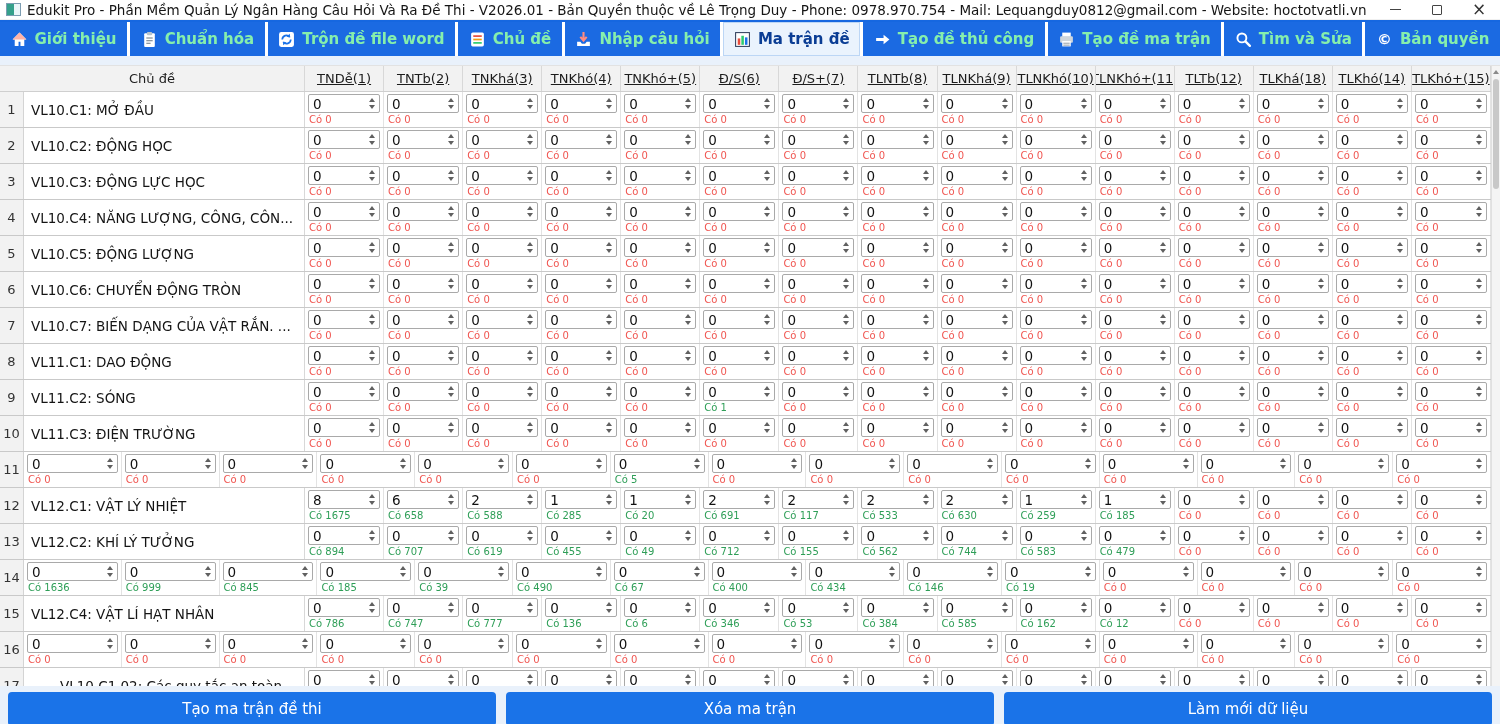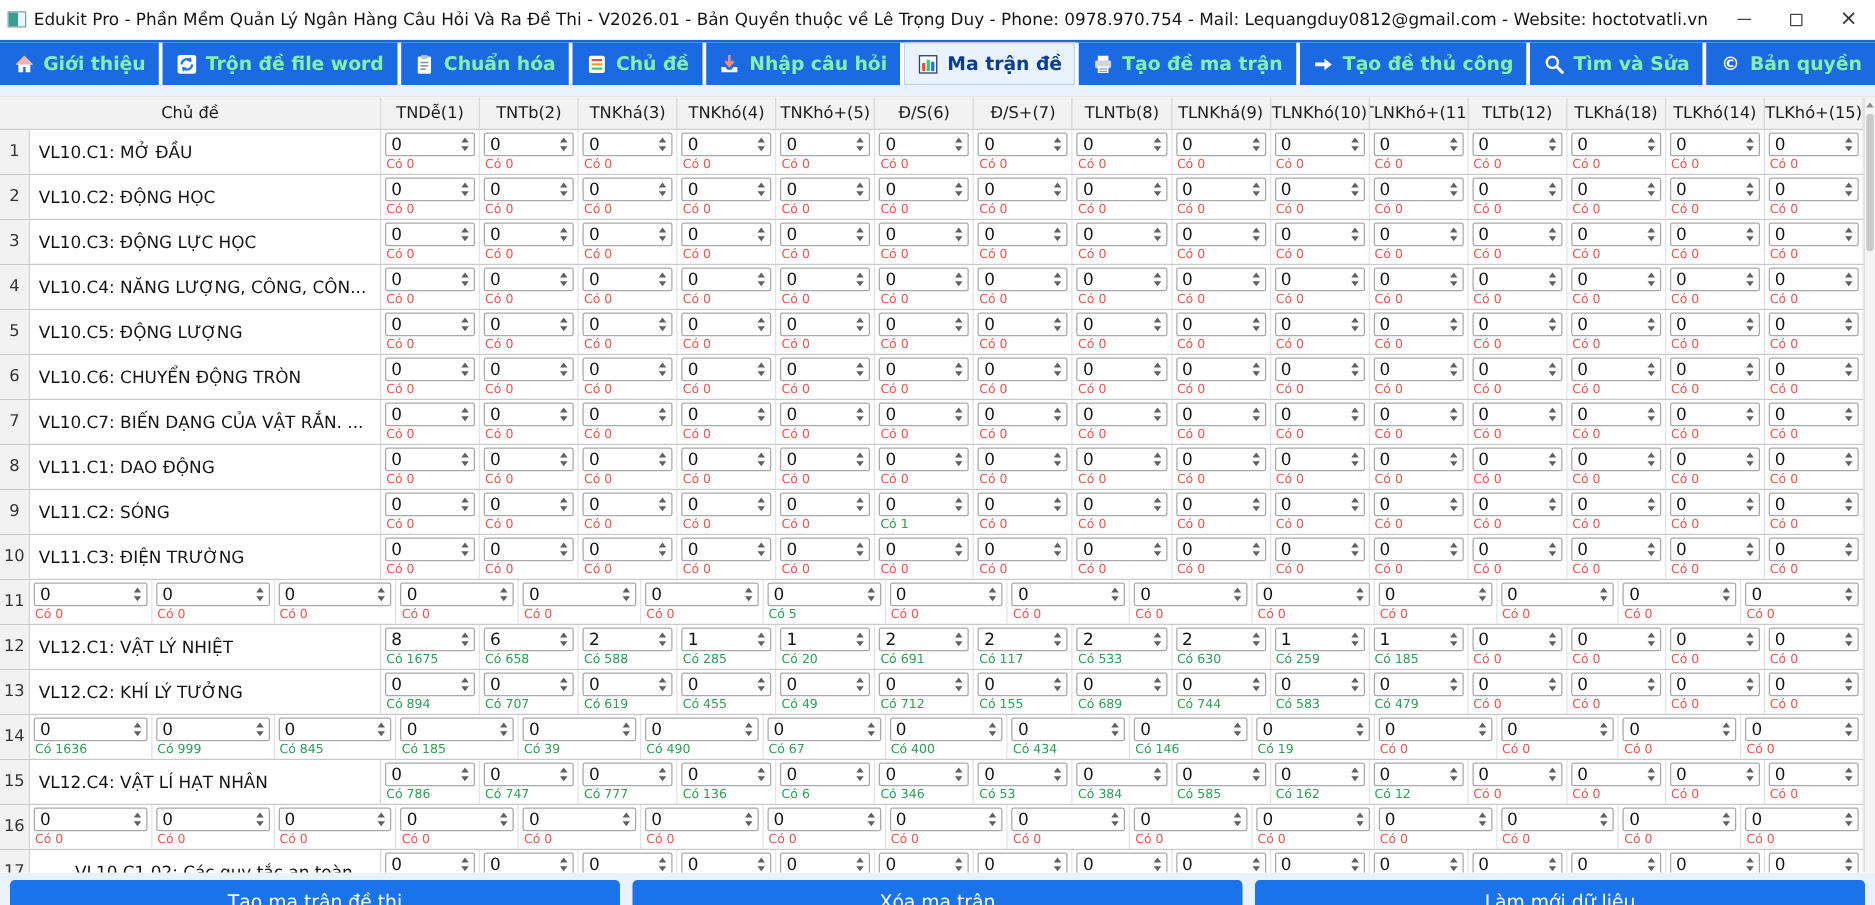--- a/index.html
+++ b/index.html
@@ -2,21 +2,21 @@
 <html><head>
 <meta charset="utf-8">
 <style>
   * { box-sizing: border-box; margin: 0; padding: 0; }
   html,body { width:1500px; height:724px; overflow:hidden; }
   body {
     font-family: "DejaVu Sans", "Liberation Sans", sans-serif;
     background:#e9f1fb;
   }
   
-  .titlebar{height:32px;background:#ffffff;display:flex;align-items:center;padding-left:6px;border-bottom:1px solid #f0f0f0;}
+  .titlebar{height:20px;background:#ffffff;display:flex;align-items:center;padding-left:6px;border-bottom:1px solid #f0f0f0;}
   .app-ico{width:15px;height:13px;border:1px solid #7d9db2;background:linear-gradient(90deg,#35a08b 55%,#eaf6f9 55%);margin-right:6px;flex:0 0 auto;}
   .title-text{font-size:13.5px;color:#151515;white-space:nowrap;overflow:hidden;}
   .win-controls{margin-left:auto;display:flex;height:28px;}
   .win-btn{width:42px;height:28px;display:flex;align-items:center;justify-content:center;color:#444;cursor:pointer;}
   .glyph-min{width:11px;height:1.4px;background:#444;display:block;}
   .glyph-max{width:10px;height:10px;border:1.4px solid #444;display:block;border-radius:1px;}
   .glyph-close{font-size:17px;line-height:1;color:#333;}
   
   .tabbar{height:36px;background:#ffffff;display:flex;gap:3px;border-top:2px solid #1667e0;}
   .tab{flex:1 1 auto;display:flex;align-items:center;justify-content:center;gap:7px;
@@ -25,21 +25,21 @@
   .tab.active{background:#eaf3fd;color:#0a3d94;box-shadow:inset 0 0 0 1px #bcd6f5;}
   .tab .ticon{width:17px;height:17px;display:flex;align-items:center;justify-content:center;flex:0 0 auto;}
   .tab .ticon svg{width:17px;height:17px;}
   
   .table-wrap{position:relative;background:#fff;margin-top:9px;height:621px;overflow:hidden;border-top:1px solid #e2e2e2;}
   .scroll-pad{margin-right:9px;}
   .thead{display:flex;height:26px;background:#f2f2f2;border-bottom:1px solid #cfcfcf;}
   .th{display:flex;align-items:center;justify-content:center;font-size:13px;color:#1c1c1c;
       border-right:1px solid #d8d8d8;white-space:nowrap;overflow:hidden;}
   .th-topic{width:305px;flex:0 0 auto;}
-  .th-col{flex:1 1 0;min-width:0;}
+  .th-col{flex:1 1 0;min-width:0;text-decoration:underline;}
   .trow{display:flex;height:36px;border-bottom:1px solid #c9c9c9;background:#fff;}
   .td-num{width:24px;flex:0 0 auto;background:#f2f2f2;border-right:1px solid #d4d4d4;
           display:flex;align-items:center;justify-content:center;font-size:13px;color:#333;}
   .td-topic{width:281px;flex:0 0 auto;border-right:1px solid #d8d8d8;display:flex;align-items:center;
             padding-left:7px;font-size:13.5px;color:#141414;white-space:nowrap;overflow:hidden;}
   .td-topic.indent{padding-left:36px;}
   .td-cell{flex:1 1 0;min-width:0;border-right:1px solid #e3e3e3;padding:2px 3px 0 3px;display:flex;flex-direction:column;}
   .spinner{height:19px;background:#fff;border:1px solid #a9a9a9;border-radius:2px;display:flex;
            align-items:center;justify-content:space-between;padding-left:4px;cursor:text;}
   .spin-val{font-size:13.5px;color:#111;}
@@ -84,40 +84,40 @@
         <svg viewBox="0 0 16 16">
           <path d="M8 1.5 14.5 8h-2v6h-3.6v-4H7.1v4H3.5V8h-2Z" fill="#fff"></path>
           <path d="M8 1.5 14.5 8h-13Z" fill="#ffb3a7"></path>
         </svg>
       </span>
       <span>Giới thiệu</span>
     </div>
     <div class="tab">
       <span class="ticon">
         <svg viewBox="0 0 16 16">
+          <rect x="3" y="2" width="10" height="13" rx="1" fill="#fff"></rect>
+          <rect x="5.5" y="1" width="5" height="3" rx="1" fill="#b9c4cc"></rect>
+          <rect x="5" y="6" width="6" height="1.2" fill="#8a949c"></rect>
+          <rect x="5" y="8.5" width="6" height="1.2" fill="#8a949c"></rect>
+          <rect x="5" y="11" width="4" height="1.2" fill="#8a949c"></rect>
+        </svg>
+      </span>
+      <span>Chuẩn hóa</span>
+    </div>
+    <div class="tab">
+      <span class="ticon">
+        <svg viewBox="0 0 16 16">
           <rect x="1" y="1" width="14" height="14" rx="2" fill="#fff"></rect>
           <path d="M4 8a4 4 0 0 1 7-2.5" fill="none" stroke="#1a73e8" stroke-width="1.6"></path>
           <path d="M12 8a4 4 0 0 1-7 2.5" fill="none" stroke="#1a73e8" stroke-width="1.6"></path>
           <path d="M11 2.5 11.5 6 8 5.5Z" fill="#1a73e8"></path>
           <path d="M5 13.5 4.5 10 8 10.5Z" fill="#1a73e8"></path>
         </svg>
       </span>
       <span>Trộn đề file word</span>
-    </div>
-    <div class="tab">
-      <span class="ticon">
-        <svg viewBox="0 0 16 16">
-          <rect x="3" y="2" width="10" height="13" rx="1" fill="#fff"></rect>
-          <rect x="5.5" y="1" width="5" height="3" rx="1" fill="#b9c4cc"></rect>
-          <rect x="5" y="6" width="6" height="1.2" fill="#8a949c"></rect>
-          <rect x="5" y="8.5" width="6" height="1.2" fill="#8a949c"></rect>
-          <rect x="5" y="11" width="4" height="1.2" fill="#8a949c"></rect>
-        </svg>
-      </span>
-      <span>Chuẩn hóa</span>
     </div>
     <div class="tab">
       <span class="ticon">
         <svg viewBox="0 0 16 16">
           <rect x="2" y="1.5" width="12" height="13" rx="1.5" fill="#fff"></rect>
           <rect x="4" y="4" width="8" height="1.6" fill="#e74c3c"></rect>
           <rect x="4" y="7.2" width="8" height="1.6" fill="#f39c12"></rect>
           <rect x="4" y="10.4" width="8" height="1.6" fill="#2ecc71"></rect>
         </svg>
       </span>
@@ -139,36 +139,36 @@
           <rect x="3.5" y="7" width="2.4" height="6" fill="#e74c3c"></rect>
           <rect x="6.9" y="4.5" width="2.4" height="8.5" fill="#2ecc71"></rect>
           <rect x="10.3" y="6" width="2.4" height="7" fill="#1a73e8"></rect>
         </svg>
       </span>
       <span>Ma trận đề</span>
     </div>
     <div class="tab">
       <span class="ticon">
         <svg viewBox="0 0 16 16">
+          <path d="M2 6.5h7v-3L14.5 8 9 12.5v-3H2Z" fill="#fff"></path>
+        </svg>
+      </span>
+      <span>Tạo đề thủ công</span>
+    </div>
+    <div class="tab">
+      <span class="ticon">
+        <svg viewBox="0 0 16 16">
           <rect x="4" y="1.5" width="8" height="4" fill="#fff"></rect>
           <rect x="2" y="5" width="12" height="6" rx="1" fill="#cfd6dc"></rect>
           <rect x="4" y="9.5" width="8" height="5" fill="#fff"></rect>
           <rect x="5" y="11" width="6" height="1" fill="#9aa4ac"></rect>
           <rect x="5" y="12.8" width="6" height="1" fill="#9aa4ac"></rect>
         </svg>
       </span>
       <span>Tạo đề ma trận</span>
-    </div>
-    <div class="tab">
-      <span class="ticon">
-        <svg viewBox="0 0 16 16">
-          <path d="M2 6.5h7v-3L14.5 8 9 12.5v-3H2Z" fill="#fff"></path>
-        </svg>
-      </span>
-      <span>Tạo đề thủ công</span>
     </div>
     <div class="tab">
       <span class="ticon">
         <svg viewBox="0 0 16 16">
           <circle cx="6.5" cy="6.5" r="4.2" fill="none" stroke="#fff" stroke-width="1.8"></circle>
           <path d="m9.8 9.8 4.2 4.2" stroke="#fff" stroke-width="2.2" stroke-linecap="round"></path>
         </svg>
       </span>
       <span>Tìm và Sửa</span>
     </div>
@@ -2124,21 +2124,21 @@
             <div class="count pos">Có 155</div>
           </div>
           <div class="td-cell">
             <div class="spinner">
               <span class="spin-val">0</span>
               <span class="spin-btns">
                 <span class="c-up"></span>
                 <span class="c-dn"></span>
               </span>
             </div>
-            <div class="count pos">Có 689</div>
+            <div class="count pos">Có 562</div>
           </div>
           <div class="td-cell">
             <div class="spinner">
               <span class="spin-val">0</span>
               <span class="spin-btns">
                 <span class="c-up"></span>
                 <span class="c-dn"></span>
               </span>
             </div>
             <div class="count pos">Có 744</div>

